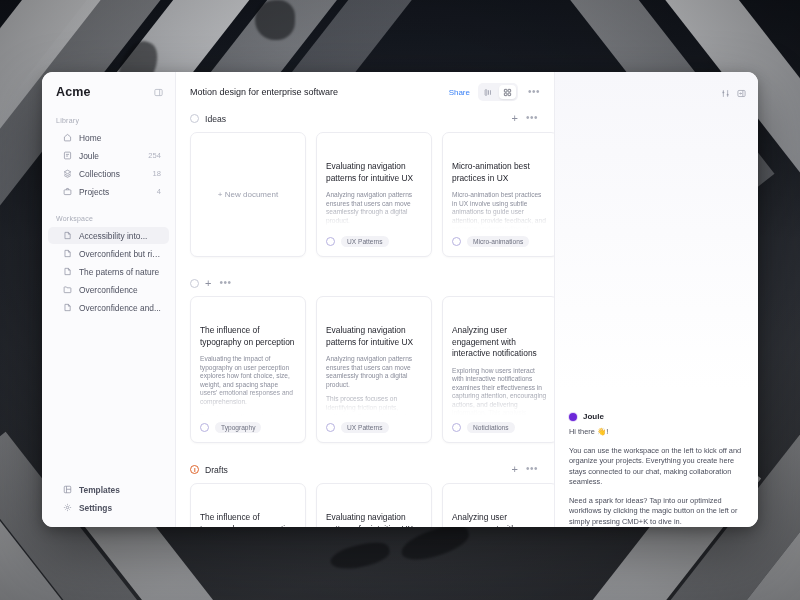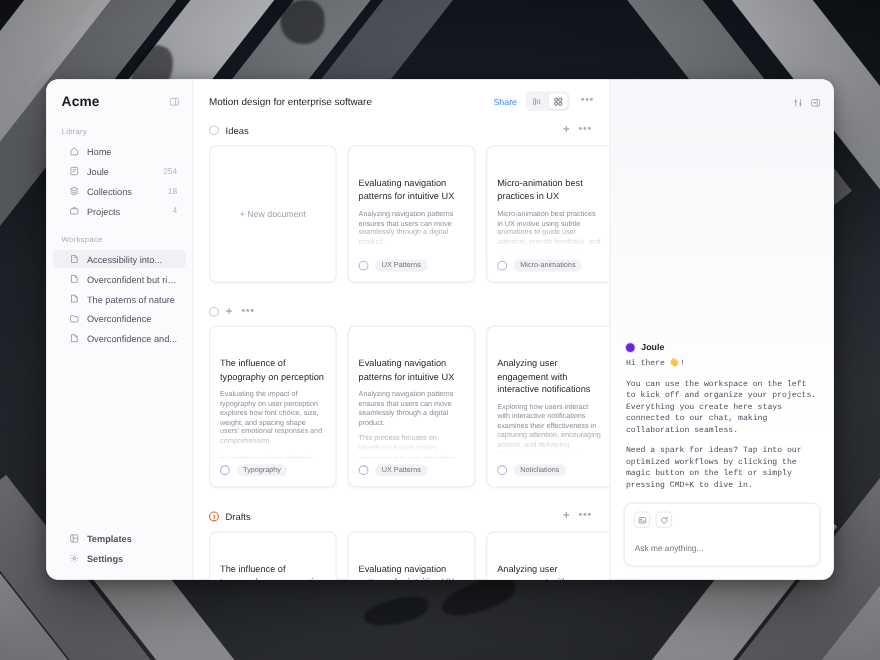--- a/index.html
+++ b/index.html
@@ -215,21 +215,21 @@
   .chat-icon { color: #9b9eac; cursor: pointer; display: flex; }
   .chat-body { flex: 1 1 auto; padding: 0 14px; display: flex; flex-direction: column; justify-content: flex-end; }
   .msg-head { display: flex; align-items: center; gap: 6px; margin-bottom: 6px; }
   .avatar-dot {
     width: 8px; height: 8px; border-radius: 50%;
     background: #6d28d9; flex: 0 0 8px;
     box-shadow: 0 0 0 1px rgba(109,40,217,.18);
   }
   .agent-name { font-size: 8px; font-weight: bold; color: #24252e; }
   .msg-text { font-size: 7.4px; line-height: 10.5px; color: #4b4e5c; }
-  .msg-text p { margin-bottom: 8px; font-family: Liberation Mono, monospace; }
+  .msg-text p { margin-bottom: 8px; }
   .msg-text p:last-child { margin-bottom: 0; }
 
   .composer {
     margin: 10px 12px 12px 12px;
     border: 1px solid #e9e9ef;
     border-radius: 8px;
     background: #fff;
     padding: 7px 8px 8px 8px;
     box-shadow: 0 1px 3px rgba(20,20,40,.04);
   }
@@ -571,35 +571,17 @@
             <span class="avatar-dot"></span>
             <span class="agent-name">Joule</span>
           </div>
           <div class="msg-text">
             <p>Hi there 👋!</p>
             <p>You can use the workspace on the left to kick off and organize your projects. Everything you create here stays connected to our chat, making collaboration seamless.</p>
             <p>Need a spark for ideas? Tap into our optimized workflows by clicking the magic button on the left or simply pressing CMD+K to dive in.</p>
           </div>
         </div>
 
-        <div class="composer">
-          <div class="composer-tools">
-            <div class="tool-btn">
-              <svg width="8" height="8" viewBox="0 0 16 16" fill="none" stroke="currentColor" stroke-width="1.4">
-                <rect x="2" y="3" width="12" height="10" rx="1.6"></rect>
-                <circle cx="5.6" cy="6.4" r="1.1"></circle>
-                <path d="M2.6 11.6L6.2 8.4l2.4 2.2 2.2-1.8 2.6 2.6"></path>
-              </svg>
-            </div>
-            <div class="tool-btn">
-              <svg width="8" height="8" viewBox="0 0 16 16" fill="none" stroke="currentColor" stroke-width="1.4" stroke-linecap="round">
-                <path d="M13 8a5 5 0 1 1-1.6-3.7"></path>
-                <path d="M13.2 2.4v3.1h-3.1"></path>
-              </svg>
-            </div>
-          </div>
-          <input class="composer-input" placeholder="Ask me anything..." style="">
-        </div>
       </aside>
 
     </div>
   </div>
 </div>
 
 </body></html>

